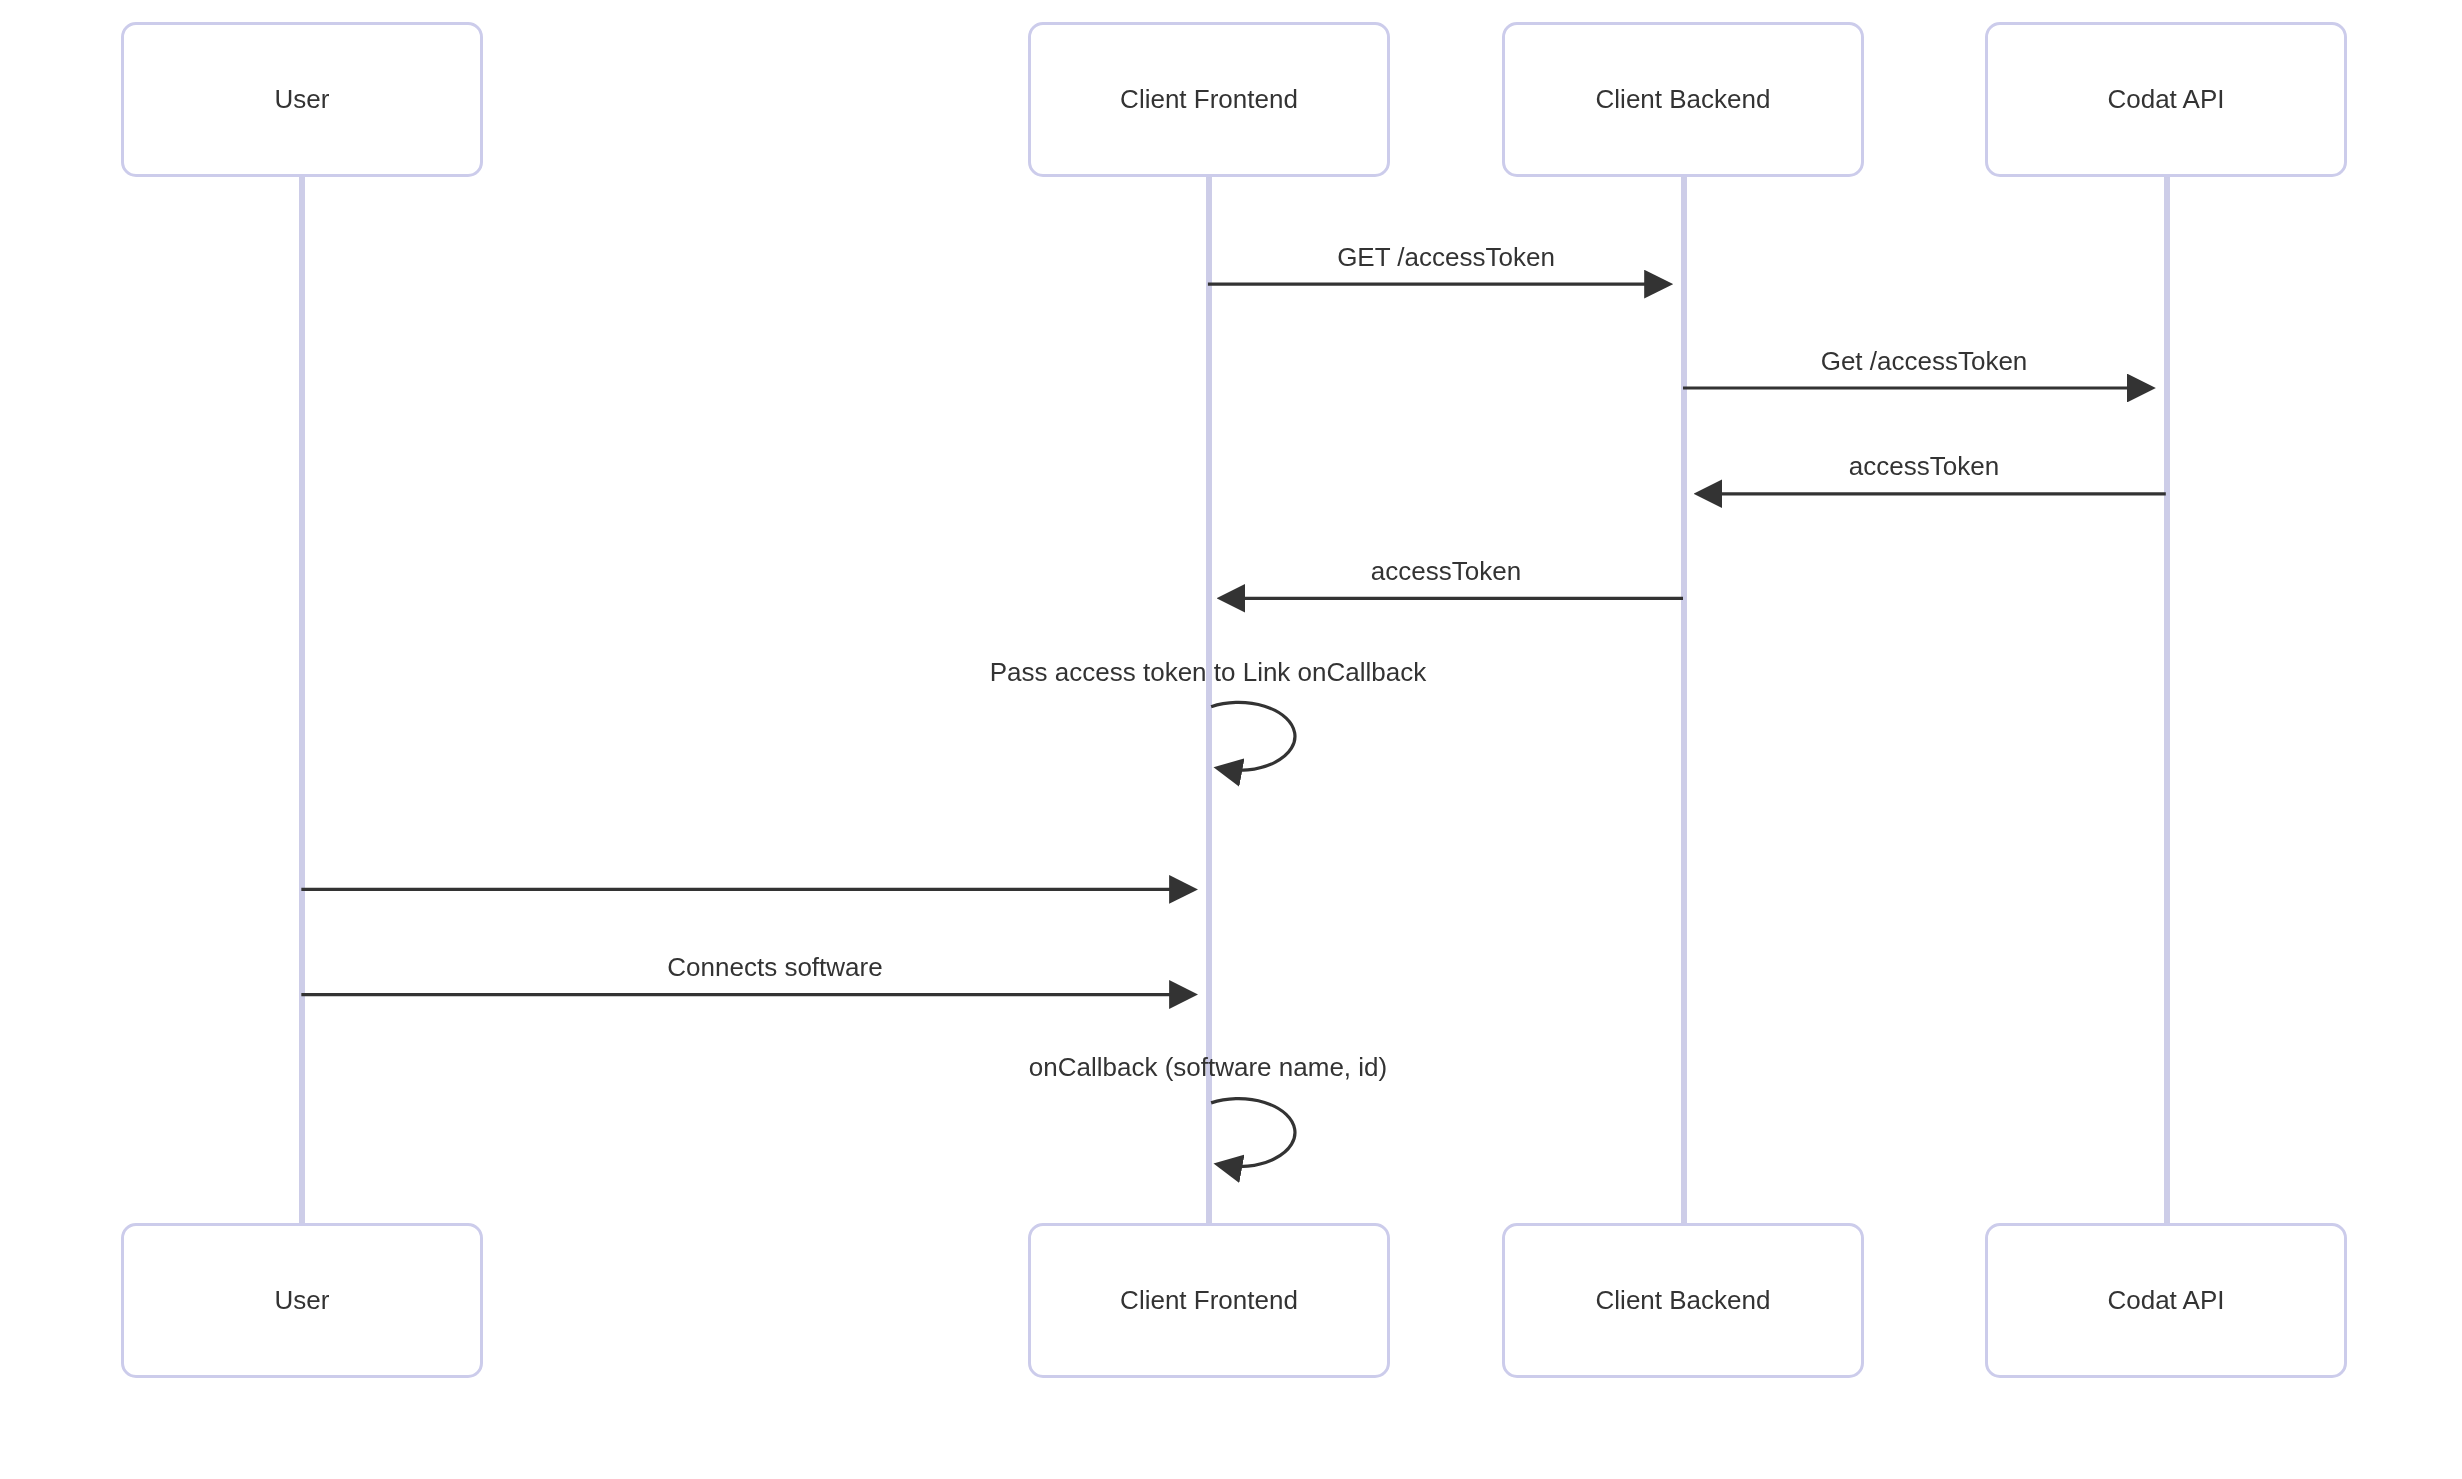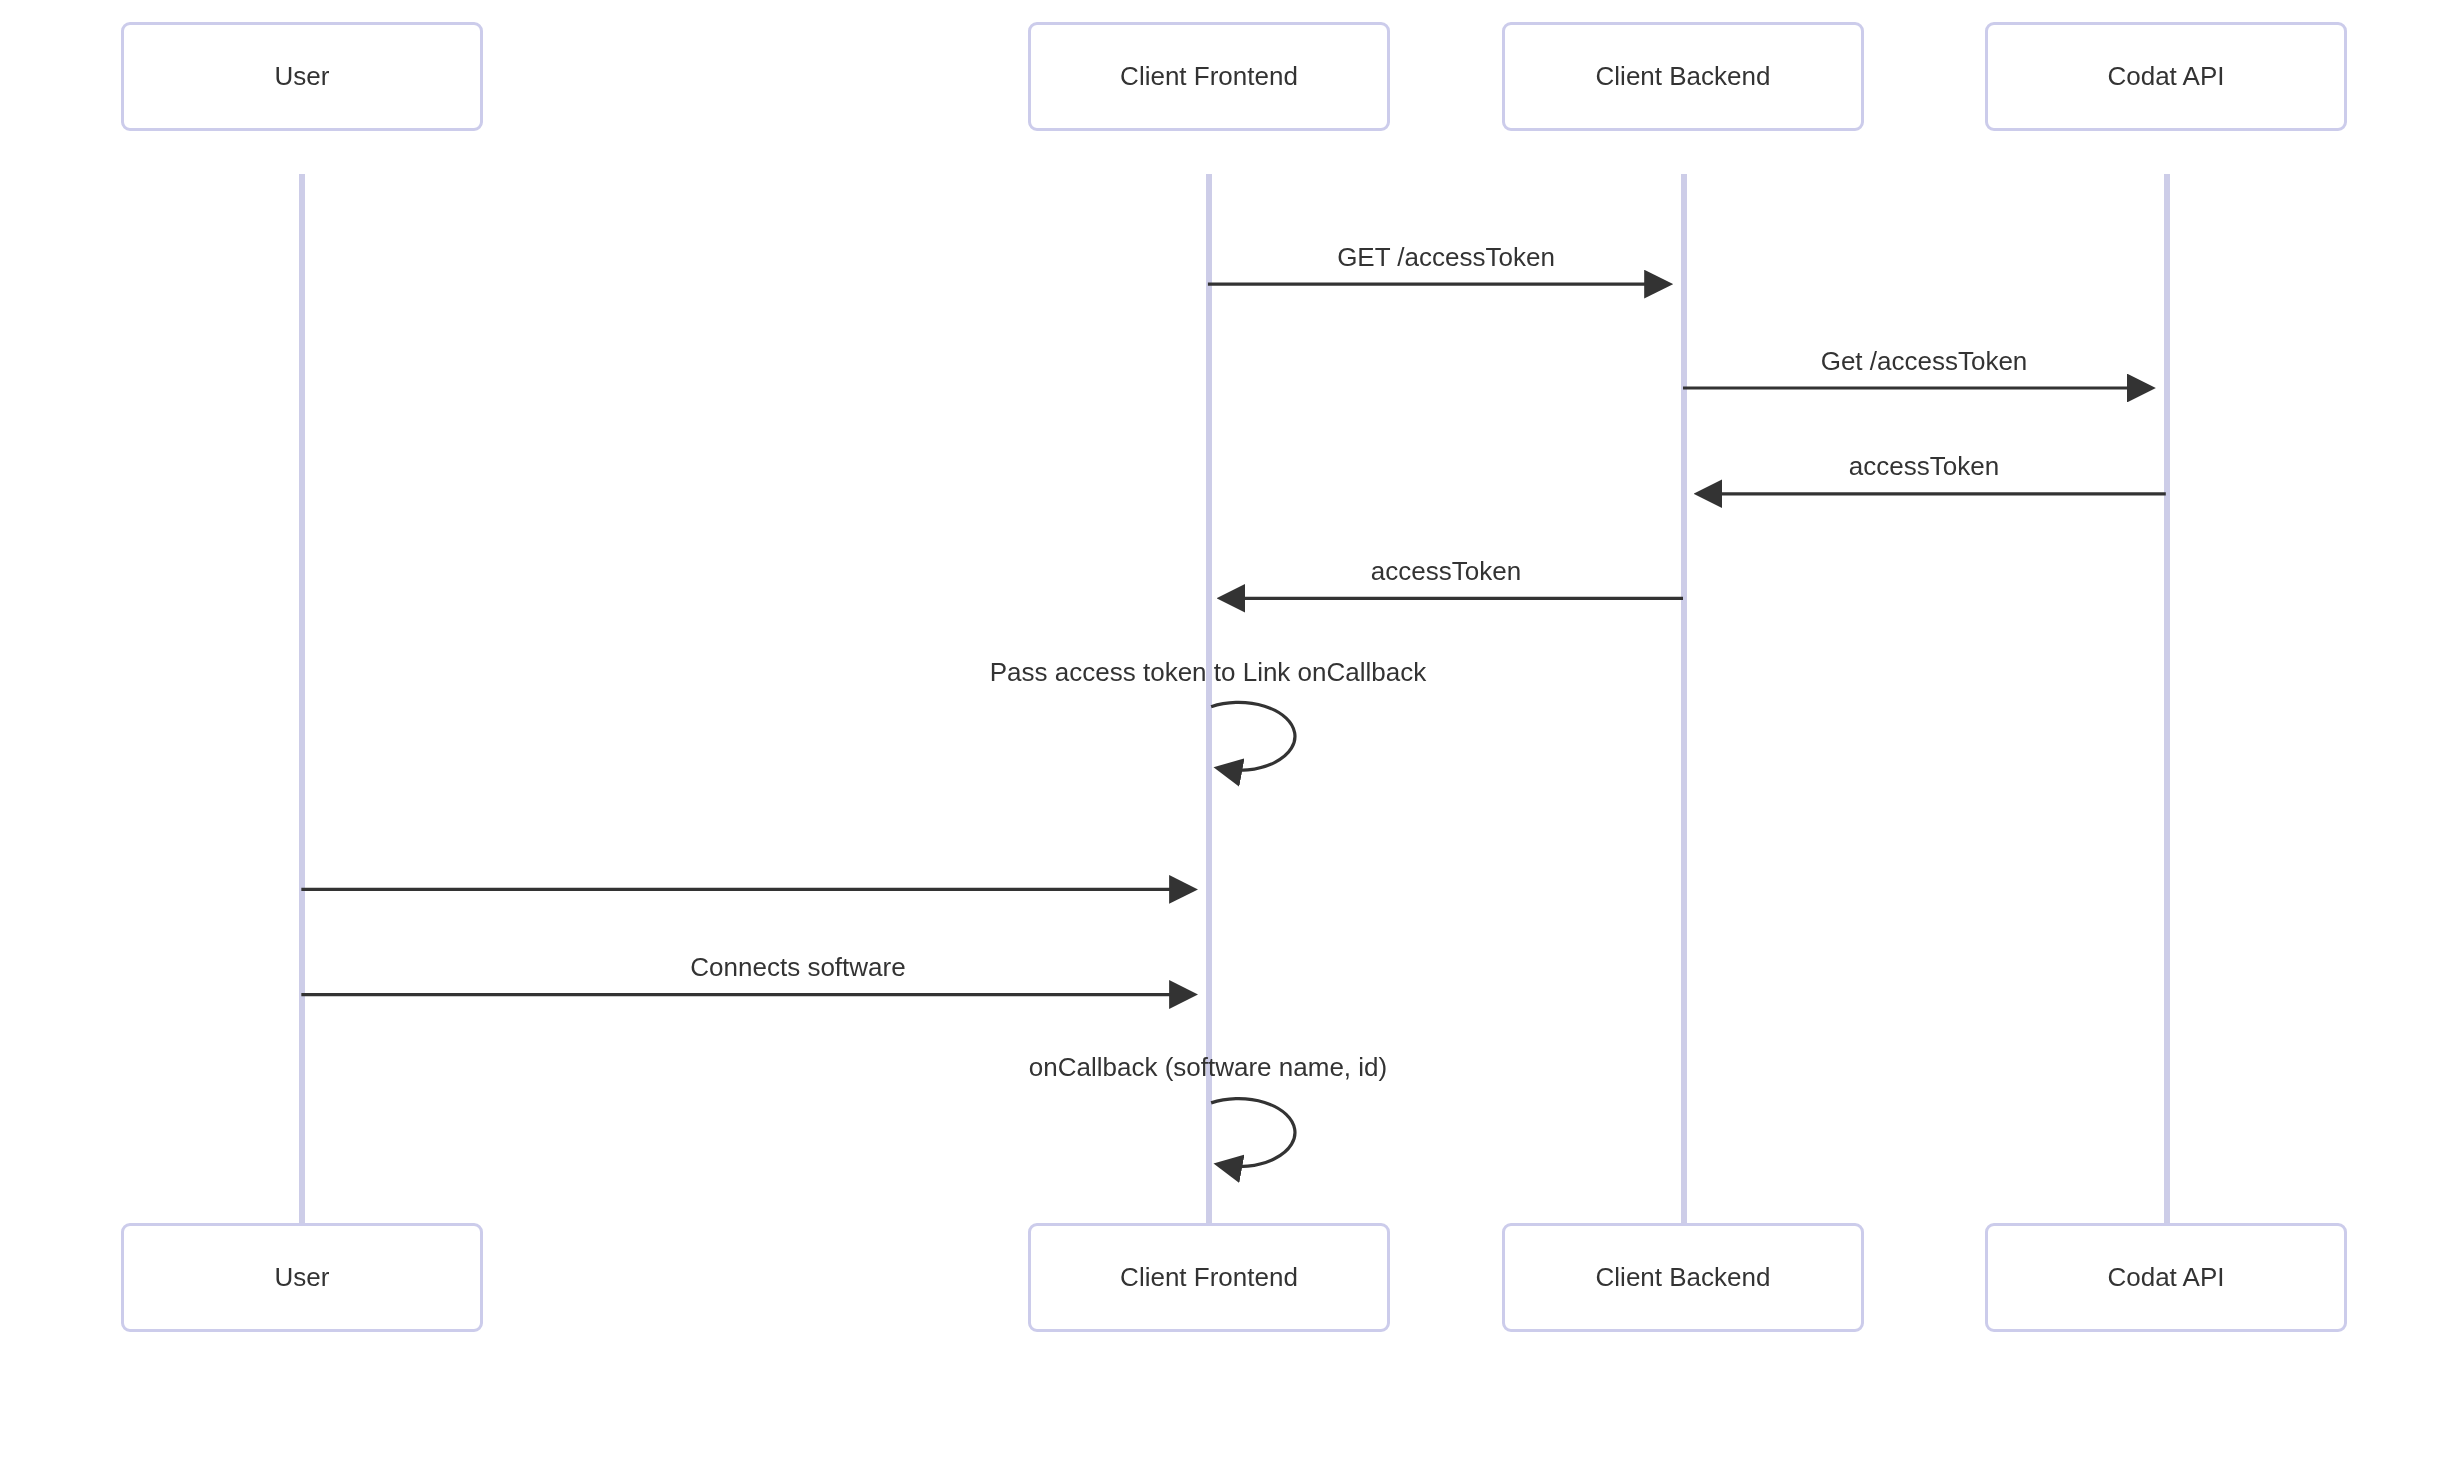--- a/index.html
+++ b/index.html
@@ -19,24 +19,24 @@
   .lifeline {
     position: absolute;
     top: 174px;
     height: 1049px;
     width: 5.8px;
     background: #cdcde8;
   }
   .actor-box {
     position: absolute;
     width: 362px;
-    height: 109px;
+    height: 155px;
     background: #ffffff;
     border: 3.2px solid #ccccEB;
-    border-radius: 9px;
+    border-radius: 15px;
     box-sizing: border-box;
     display: flex;
     align-items: center;
     justify-content: center;
     font-size: 26px;
     color: #333333;
   }
   .row-top    { top: 22.4px; }
   .row-bottom { top: 1223px; }
   .msg-label {
@@ -111,17 +111,17 @@
   </div>
   <div class="actor-box row-bottom" style="left:1985px">
     <span>Codat API</span>
   </div>
 
   <div class="msg-label" style="left:1446px; top:242px">GET /accessToken</div>
   <div class="msg-label" style="left:1924px; top:346px">Get /accessToken</div>
   <div class="msg-label" style="left:1924px; top:451px">accessToken</div>
   <div class="msg-label" style="left:1446px; top:556px">accessToken</div>
   <div class="msg-label" style="left:1208px; top:657px">Pass access token to Link onCallback</div>
-  <div class="msg-label" style="left:798px; top:952px">Connects software</div>
+  <div class="msg-label" style="left:775px; top:952px">Connects software</div>
   <div class="msg-label" style="left:1208px; top:1052px">onCallback (software name, id)</div>
 
 </div>
 
 
 </body></html>

